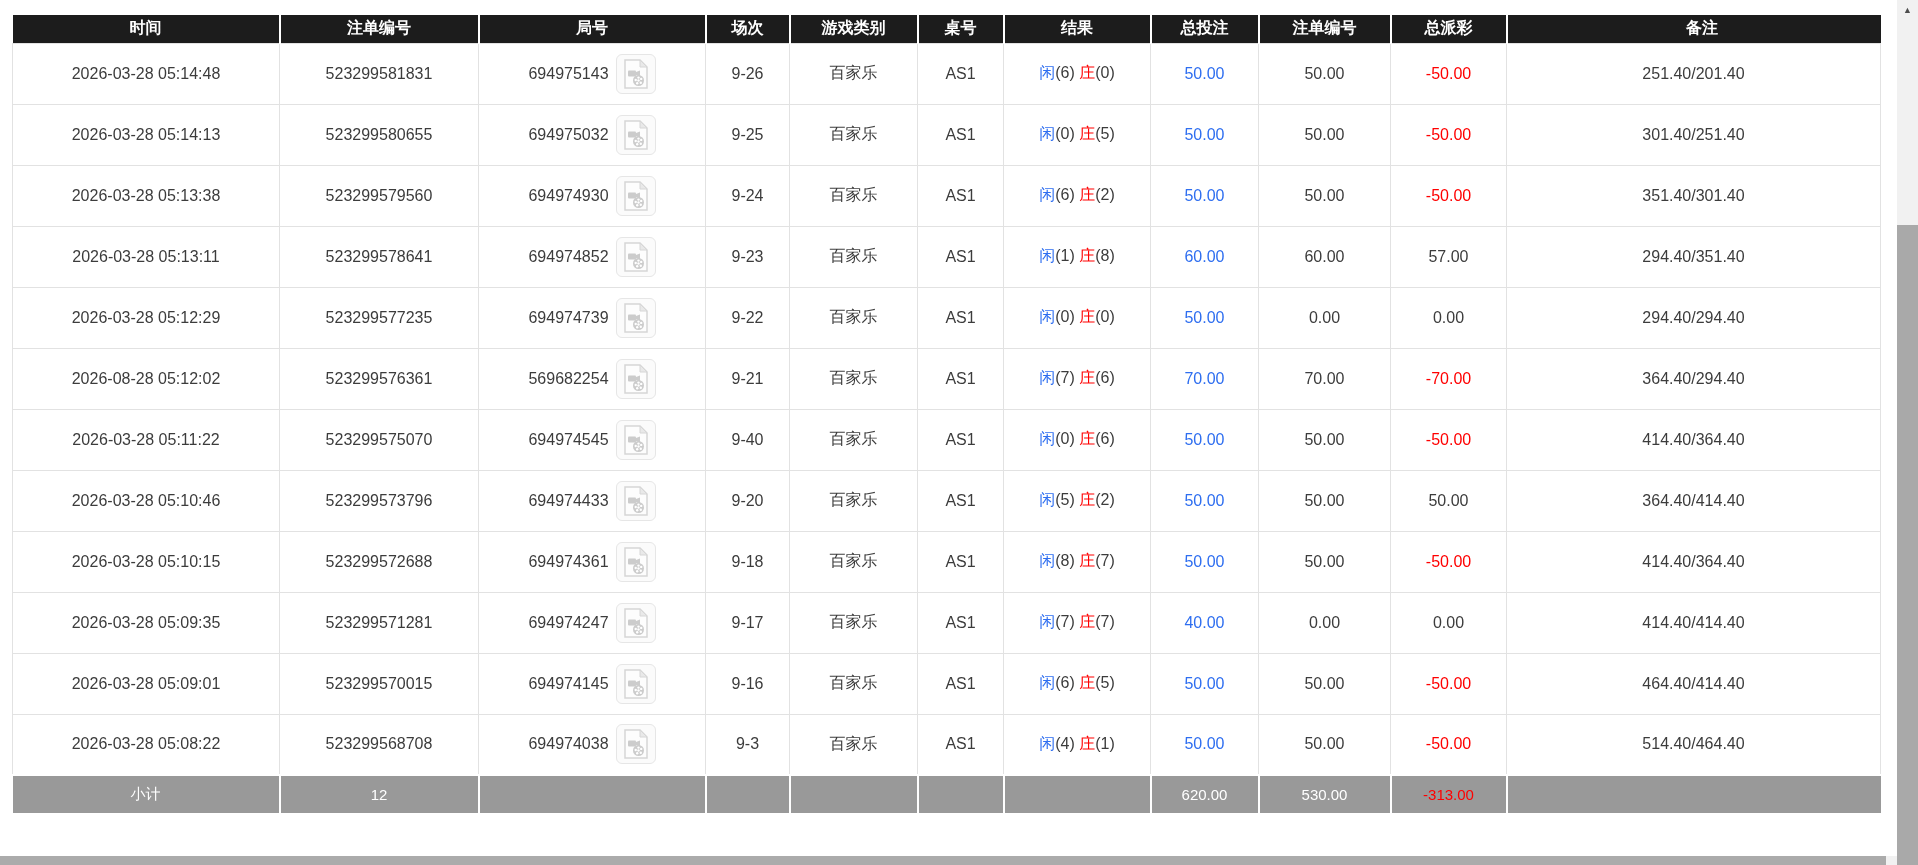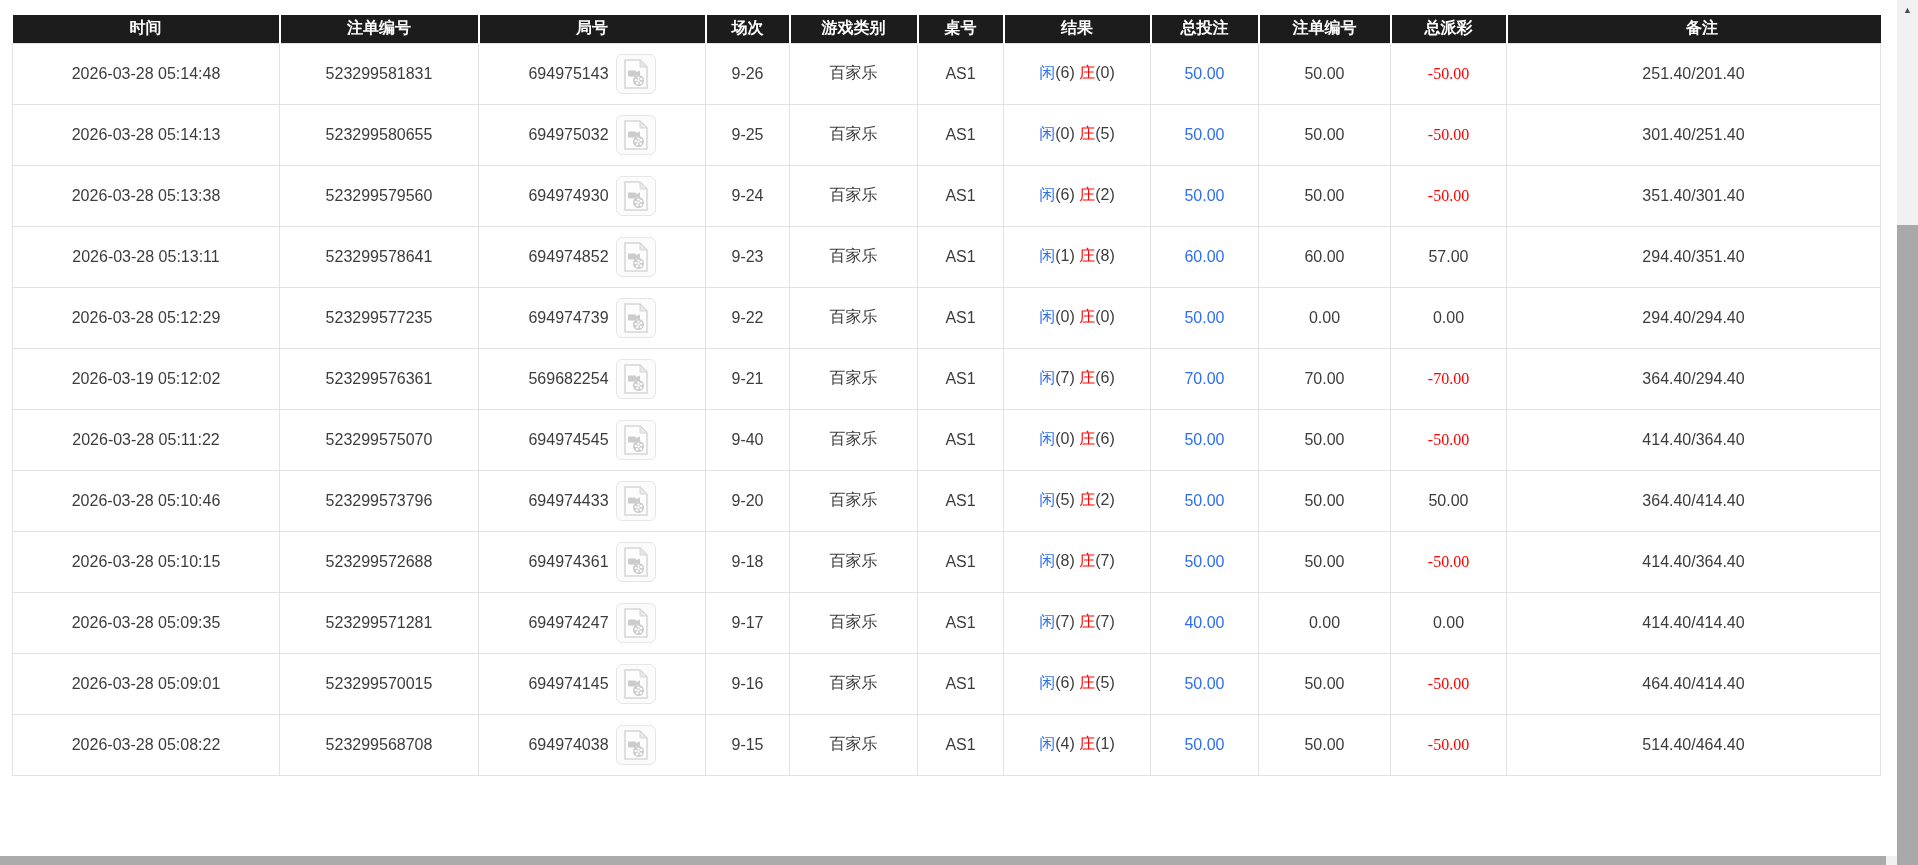--- a/index.html
+++ b/index.html
@@ -34,21 +34,21 @@
     background:var(--footer-bg);color:var(--footer-fg);font-size:15px;
     height:38px;text-align:center;vertical-align:middle;
     border-right:2px solid #ffffff;border-top:2px solid #ffffff;padding:0;
   }
   tfoot td:last-child{border-right:none;}
   .c-blue{color:var(--blue);}
   .c-red{color:var(--red);}
   .player{color:var(--blue);}
   .banker{color:var(--red);}
   .res-num{color:var(--cell-fg);}
-  td.payout.neg{color:var(--red);font-family:Liberation Serif, serif;}
+  td.payout.neg{color:var(--red);}
   .round-cell .round-num{vertical-align:middle;margin-top:32px;}
   .video-btn{
     display:inline-flex;align-items:center;justify-content:center;
     width:40px;height:40px;margin-left:7px;vertical-align:middle;
     background:#fbfbfb;border:1px solid #e6e6e6;border-radius:6px;
     cursor:pointer;padding:0;
   }
   
   .vscroll{position:absolute;top:0;right:0;width:21px;height:865px;background:var(--track);}
   .vscroll .up-btn{
@@ -254,21 +254,21 @@
     <td>
       <span class="player">闲</span><span class="res-num">(0)</span>
       <span class="banker">庄</span><span class="res-num">(0)</span>
     </td>
     <td class="c-blue">50.00</td>
     <td>0.00</td>
     <td class="payout">0.00</td>
     <td>294.40/294.40</td>
   </tr>
         <tr class="data-row">
-    <td>2026-03-19 05:12:02</td>
+    <td>2026-08-28 05:12:02</td>
     <td>523299576361</td>
     <td class="round-cell">
       <span class="round-num">569682254</span><button class="video-btn" type="button">
               <svg width="26" height="30" viewBox="0 0 26 30" aria-hidden="true">
                 <path d="M2 1 L17 1 L24 8 L24 29 L2 29 Z" fill="#fdfdfd" stroke="#d6d6d6" stroke-width="1.5"></path>
                 <path d="M17 1 L17 8 L24 8 Z" fill="#e9e9e9" stroke="#d6d6d6" stroke-width="1"></path>
                 <rect x="5" y="11.5" width="8" height="6" rx="1" fill="#cccccc"></rect>
                 <path d="M13 13 L17 11.5 L17 17.5 L13 16 Z" fill="#cccccc"></path>
                 <circle cx="15.5" cy="21.5" r="5.5" fill="#cccccc"></circle>
                 <circle cx="15.5" cy="21.5" r="1.2" fill="#ffffff"></circle>
@@ -465,34 +465,47 @@
                 <circle cx="15.5" cy="21.5" r="5.5" fill="#cccccc"></circle>
                 <circle cx="15.5" cy="21.5" r="1.2" fill="#ffffff"></circle>
                 <circle cx="15.5" cy="18.6" r="1.2" fill="#ffffff"></circle>
                 <circle cx="12.7" cy="21" r="1.2" fill="#ffffff"></circle>
                 <circle cx="14.2" cy="24.3" r="1.2" fill="#ffffff"></circle>
                 <circle cx="17.8" cy="23.8" r="1.2" fill="#ffffff"></circle>
                 <circle cx="18.2" cy="19.9" r="1.2" fill="#ffffff"></circle>
               </svg>
             </button>
     </td>
-    <td>9-15</td>
+    <td>9-3</td>
     <td>百家乐</td>
     <td>AS1</td>
     <td>
       <span class="player">闲</span><span class="res-num">(4)</span>
       <span class="banker">庄</span><span class="res-num">(1)</span>
     </td>
     <td class="c-blue">50.00</td>
     <td>50.00</td>
     <td class="payout neg">-50.00</td>
     <td>514.40/464.40</td>
   </tr>
       </tbody>
     <tfoot>
+      <tr>
+        <td>小计</td>
+        <td>12</td>
+        <td></td>
+          <td></td>
+        <td></td>
+          <td></td>
+        <td></td>
+        <td>620.00</td>
+        <td>530.00</td>
+        <td class="c-red">-313.00</td>
+        <td></td>
+      </tr>
     </tfoot>
   </table>
 </div>
 
 <div class="vscroll">
   <div class="up-btn">▲</div>
   <div class="thumb"></div>
 </div>
 <div class="hscroll">
   <div class="hthumb"></div>

